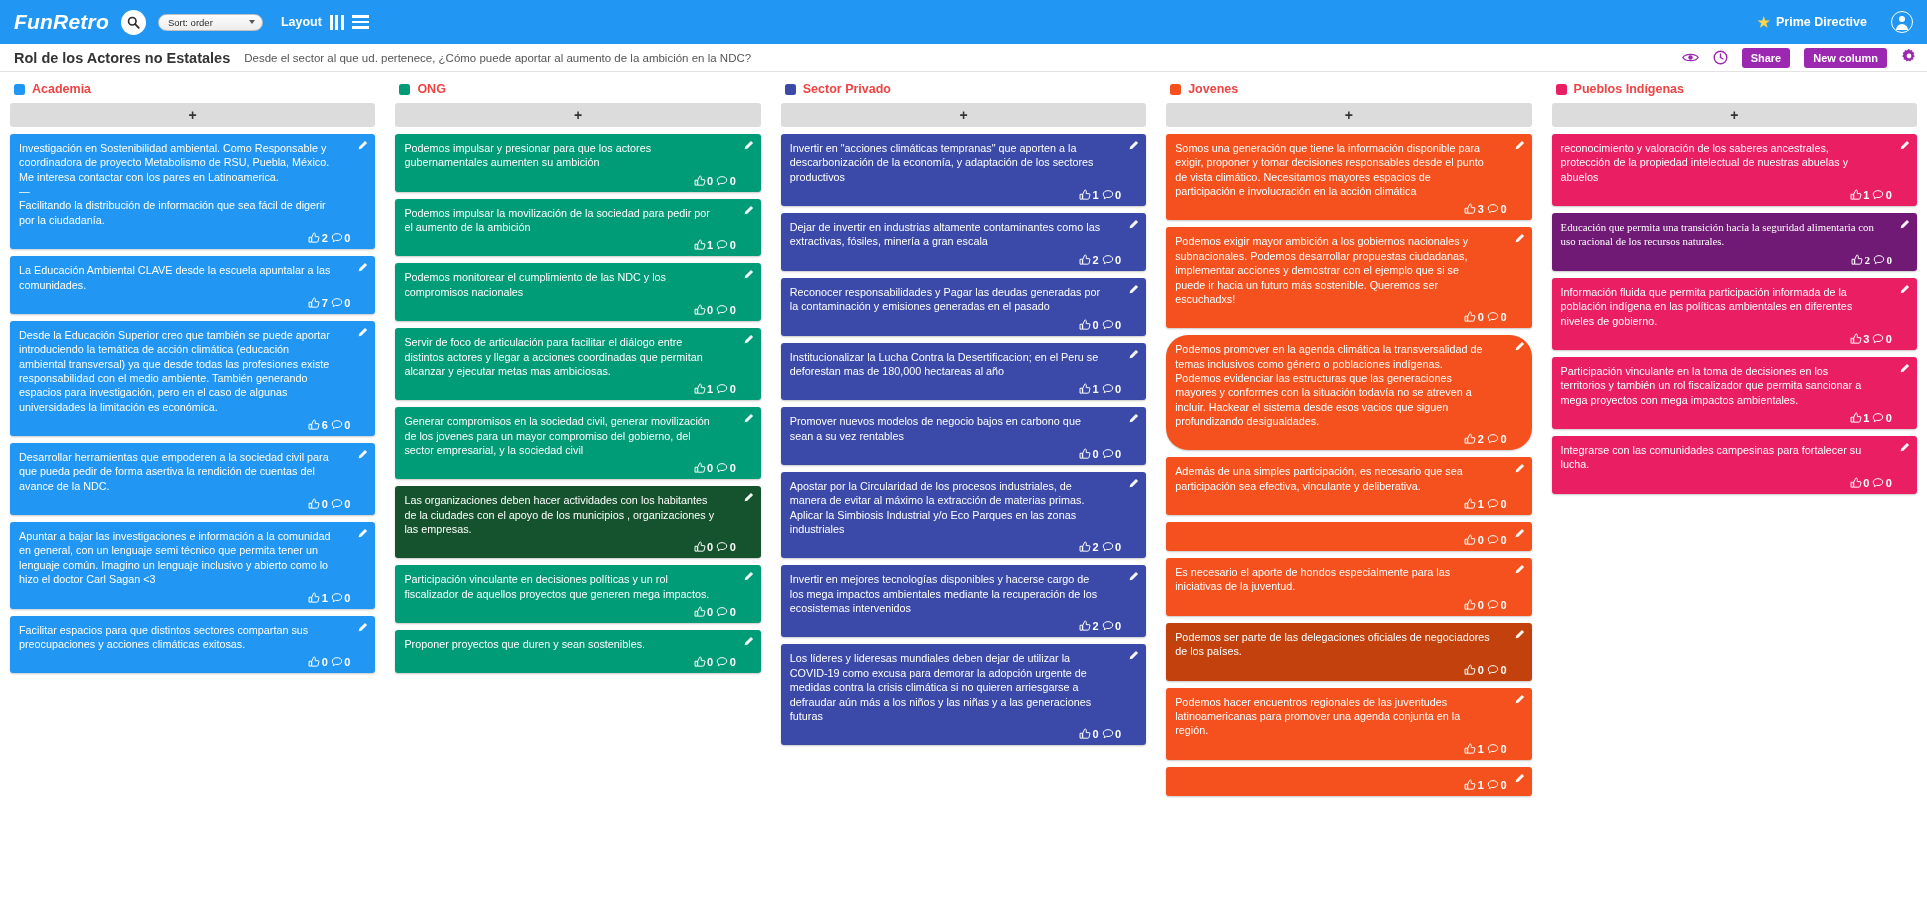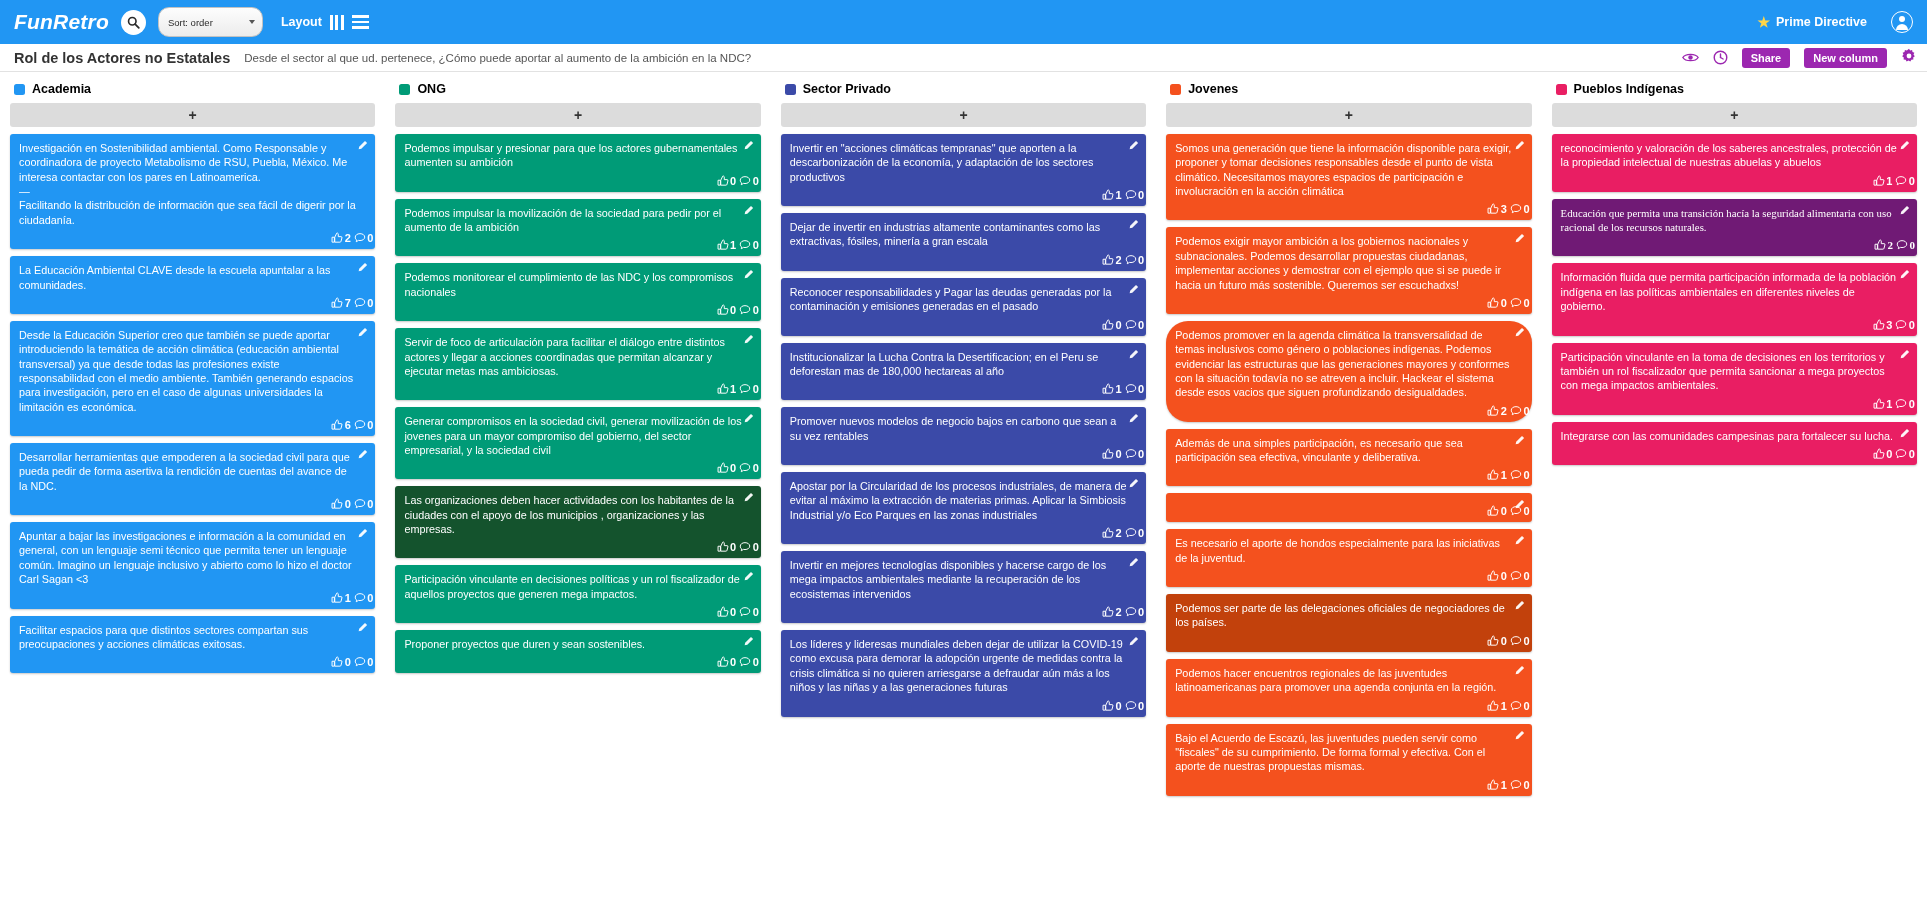--- a/index.html
+++ b/index.html
@@ -31,21 +31,21 @@
   }
   .search-btn {
     width: 25px; height: 25px;
     border-radius: 50%;
     background: #ffffff;
     display: flex; align-items: center; justify-content: center;
     cursor: pointer;
   }
   .search-btn svg { display: block; }
   .sort-select {
-    width: 105px; height: 30px;
+    width: 105px; height: 17px;
     border-radius: 11px;
     background: linear-gradient(#fdfdfd, #ececec);
     border: 1px solid #c2c2c2;
     display: flex; align-items: center;
     justify-content: space-between;
     padding: 0 7px 0 9px;
     font-size: 9.5px;
     color: #2b2b2b;
     cursor: pointer;
     white-space: nowrap;
@@ -106,35 +106,35 @@
     padding: 10px 10px 0 10px;
     display: flex;
     flex-direction: column;
     min-width: 0;
   }
   .col-head {
     display:flex; align-items:center; gap:7px;
     padding: 0 4px 7px 4px;
   }
   .col-swatch { width:11px;height:11px;border-radius:2.5px;flex:none; }
-  .col-title { font-size:12.5px; font-weight:bold; color:#000000; white-space:nowrap; overflow:hidden; text-overflow:ellipsis; }
+  .col-title { font-size:12.5px; font-weight:bold; color:#ef4444; white-space:nowrap; overflow:hidden; text-overflow:ellipsis; }
   .add-card {
     height: 24px;
     background: #dcdcdc;
     border-radius: 3px;
     display:flex; align-items:center; justify-content:center;
     color:#333; font-size:14px; font-weight:bold;
     cursor:pointer; margin-bottom:7px;
     user-select:none;
   }
   .cards { display:flex; flex-direction:column; gap:7px; }
   .card {
     border-radius: 3px;
     color: #ffffff;
-    padding: 7px 2px 5px 9px;
+    padding: 7px 25px 5px 9px;
     position: relative;
     box-shadow: 0 1px 2px rgba(0,0,0,.22);
     cursor: pointer;
   }
   .card-text {
     font-size: 10.8px;
     line-height: 1.33;
     padding-right: 16px;
     white-space: pre-line;
     word-wrap: break-word;
@@ -852,21 +852,20 @@
                 <path d="M8 2.2 c3.6 0 6.3 2 6.3 4.6 c0 2.6 -2.7 4.6 -6.3 4.6 c-0.7 0 -1.4 -0.08 -2 -0.22 L3 13 l0.6 -2.2 C2.3 10 1.7 8.6 1.7 6.8 C1.7 4.2 4.4 2.2 8 2.2z" fill="none" stroke="#ffffff" stroke-width="1.3" stroke-linejoin="round"></path>
               </svg>
               <span>0</span>
             </span>
           </div>
         </div>
         <div class="card" style="background: rgb(244, 81, 30);">
           <svg class="pencil" viewBox="0 0 16 16">
             <path d="M11.6 1.3 l3.1 3.1 -8.4 8.4 -3.9 0.8 0.8 -3.9z" fill="#ffffff"></path>
           </svg>
-          <div class="card-text">Bajo el Acuerdo de Escazú, las juventudes pueden servir como "fiscales" de su cumprimiento. De forma formal y efectiva. Con el aporte de nuestras propuestas mismas.</div>
           <div class="card-foot">
             <span class="foot-grp">
               <svg width="12" height="12" viewBox="0 0 16 16">
                 <path d="M5 7 L7.6 1.6 a1.4 1.4 0 0 1 2.1 1.2 V6.2 h3.6 a1.3 1.3 0 0 1 1.25 1.65 l-1.2 4.6 a1.5 1.5 0 0 1 -1.45 1.1 H5z M1.4 7 h3.1 v6.5 h-3.1z" fill="none" stroke="#ffffff" stroke-width="1.3" stroke-linejoin="round"></path>
               </svg>
               <span>1</span>
             </span>
             <span class="foot-grp">
               <svg width="12" height="12" viewBox="0 0 16 16">
                 <path d="M8 2.2 c3.6 0 6.3 2 6.3 4.6 c0 2.6 -2.7 4.6 -6.3 4.6 c-0.7 0 -1.4 -0.08 -2 -0.22 L3 13 l0.6 -2.2 C2.3 10 1.7 8.6 1.7 6.8 C1.7 4.2 4.4 2.2 8 2.2z" fill="none" stroke="#ffffff" stroke-width="1.3" stroke-linejoin="round"></path>

